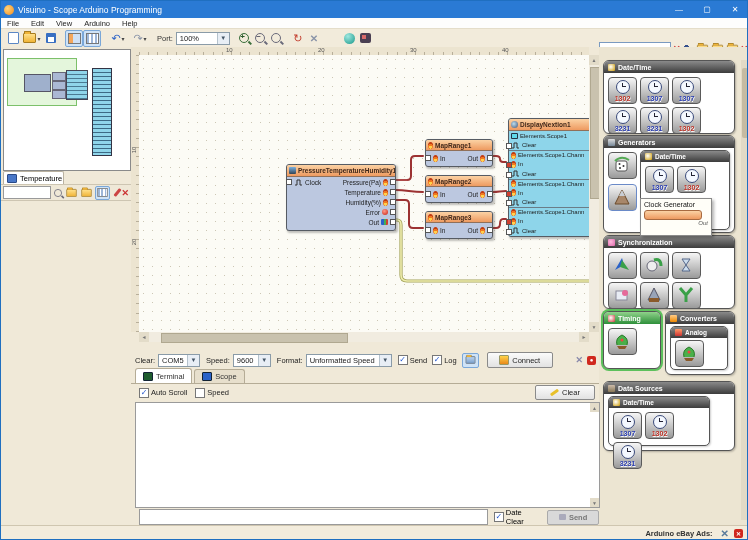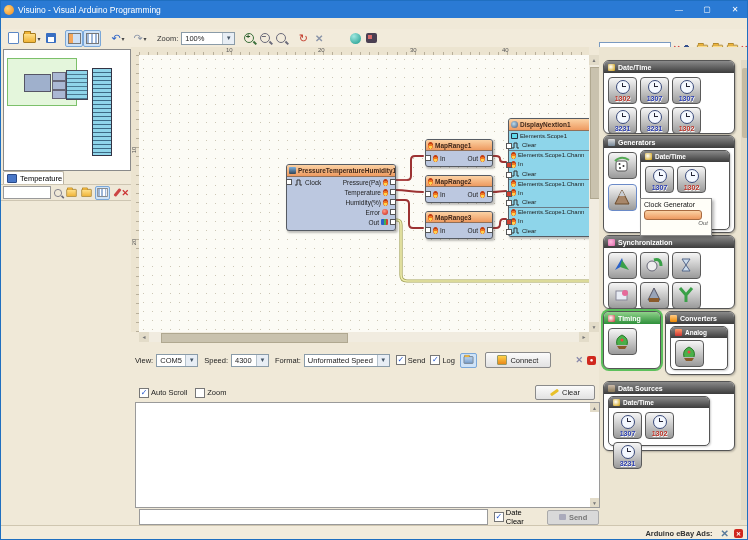--- a/index.html
+++ b/index.html
@@ -114,28 +114,35 @@
   .redsq{width:9px;height:9px;background:#d0281e;border-radius:2px;color:#fff;font-size:6px;display:flex;align-items:center;justify-content:center;font-weight:bold;}
   .filtp{width:7px;height:8px;background:radial-gradient(circle at 50% 25%,#35508c 0 2.2px,transparent 2.4px),linear-gradient(#35508c,#35508c);background-size:100% 100%,7px 4px;background-position:0 0,0 4px;background-repeat:no-repeat;}
 </style>
 </head>
 <body>
 
 <div class="win">
 
   <div class="abs titlebar">
     <span class="app-ico"></span>
-    <span>Visuino - Visual Arduino Programming</span>
+    <span>Visuino - Scope Arduino Programming</span>
     <span class="winbtns">
       <span class="winbtn">—</span>
       <span class="winbtn">▢</span>
       <span class="winbtn close">✕</span>
     </span>
   </div>
 
+  <div class="abs menubar">
+    <span>File</span>
+    <span>Edit</span>
+    <span>View</span>
+    <span>Arduino</span>
+    <span>Help</span>
+  </div>
 
   <div class="abs toolbar">
     <span style="width:4px"></span>
     <span class="tb">
         <span class="pageic"></span>
       </span>
     <span class="tb" style="width:22px">
         <span class="folderic"></span>
         <span class="caret">▾</span>
       </span>
@@ -152,21 +159,21 @@
     <span class="sep"></span>
     <span class="tb" style="width:22px;color:#2a62c8">
         <span class="uarr">↶</span>
         <span class="caret">▾</span>
       </span>
     <span class="tb" style="width:22px;color:#8a94a8">
         <span class="uarr">↷</span>
         <span class="caret">▾</span>
       </span>
     <span class="sep"></span>
-    <span>Zoom:</span>
+    <span>Port:</span>
     <span style="width:3px"></span>
     <span class="combo" style="width:54px">
         <span>100%</span>
         <span class="dd">▼</span>
       </span>
     <span class="sep"></span>
     <span class="tb">
         <span class="mag">
           <span class="pm">+</span>
         </span>
@@ -626,31 +633,31 @@
       </div>
     </div>
   </div>
 
   <div class="abs rscroll">
     <div class="thumb"></div>
   </div>
 
   <div class="abs botbar">
     <span style="width:4px"></span>
-    <span>View:</span>
+    <span>Clear:</span>
     <span style="width:3px"></span>
     <span class="combo" style="width:42px">
         <span>COM5</span>
         <span class="dd">▼</span>
       </span>
     <span style="width:6px"></span>
     <span>Speed:</span>
     <span style="width:3px"></span>
     <span class="combo" style="width:38px">
-        <span>4300</span>
+        <span>9600</span>
         <span class="dd">▼</span>
       </span>
     <span style="width:6px"></span>
     <span>Format:</span>
     <span style="width:3px"></span>
     <span class="combo" style="width:86px">
         <span>Unformatted Speed</span>
         <span class="dd">▼</span>
       </span>
     <span style="width:6px"></span>
@@ -670,30 +677,40 @@
         <span class="plug"></span>
         <span>Connect</span>
       </span>
     <span style="flex:1"></span>
     <span class="redx" style="color:#88a">✕</span>
     <span style="width:4px"></span>
     <span class="redsq">●</span>
     <span style="width:3px"></span>
   </div>
 
+  <div class="abs tabs">
+    <span class="tab active">
+        <span class="termic"></span>
+        <span>Terminal</span>
+      </span>
+    <span class="tab">
+        <span class="scopeic2"></span>
+        <span>Scope</span>
+      </span>
+  </div>
 
   <div class="abs term-tools">
     <span style="width:8px"></span>
     <span class="cbox">✓</span>
       <span style="width:2px"></span>
     <span>Auto Scroll</span>
     <span style="width:8px"></span>
     <span class="cbox"></span>
       <span style="width:2px"></span>
-    <span>Zoom</span>
+    <span>Speed</span>
     <span style="flex:1"></span>
     <span class="btn" style="width:46px;height:13px">
         <span class="broom"></span>
         <span>Clear</span>
       </span>
     <span style="width:4px"></span>
   </div>
 
   <div class="abs term-out">
     <span class="scr-btn" style="position:absolute;right:0;top:0;width:9px;height:9px">▲</span>

